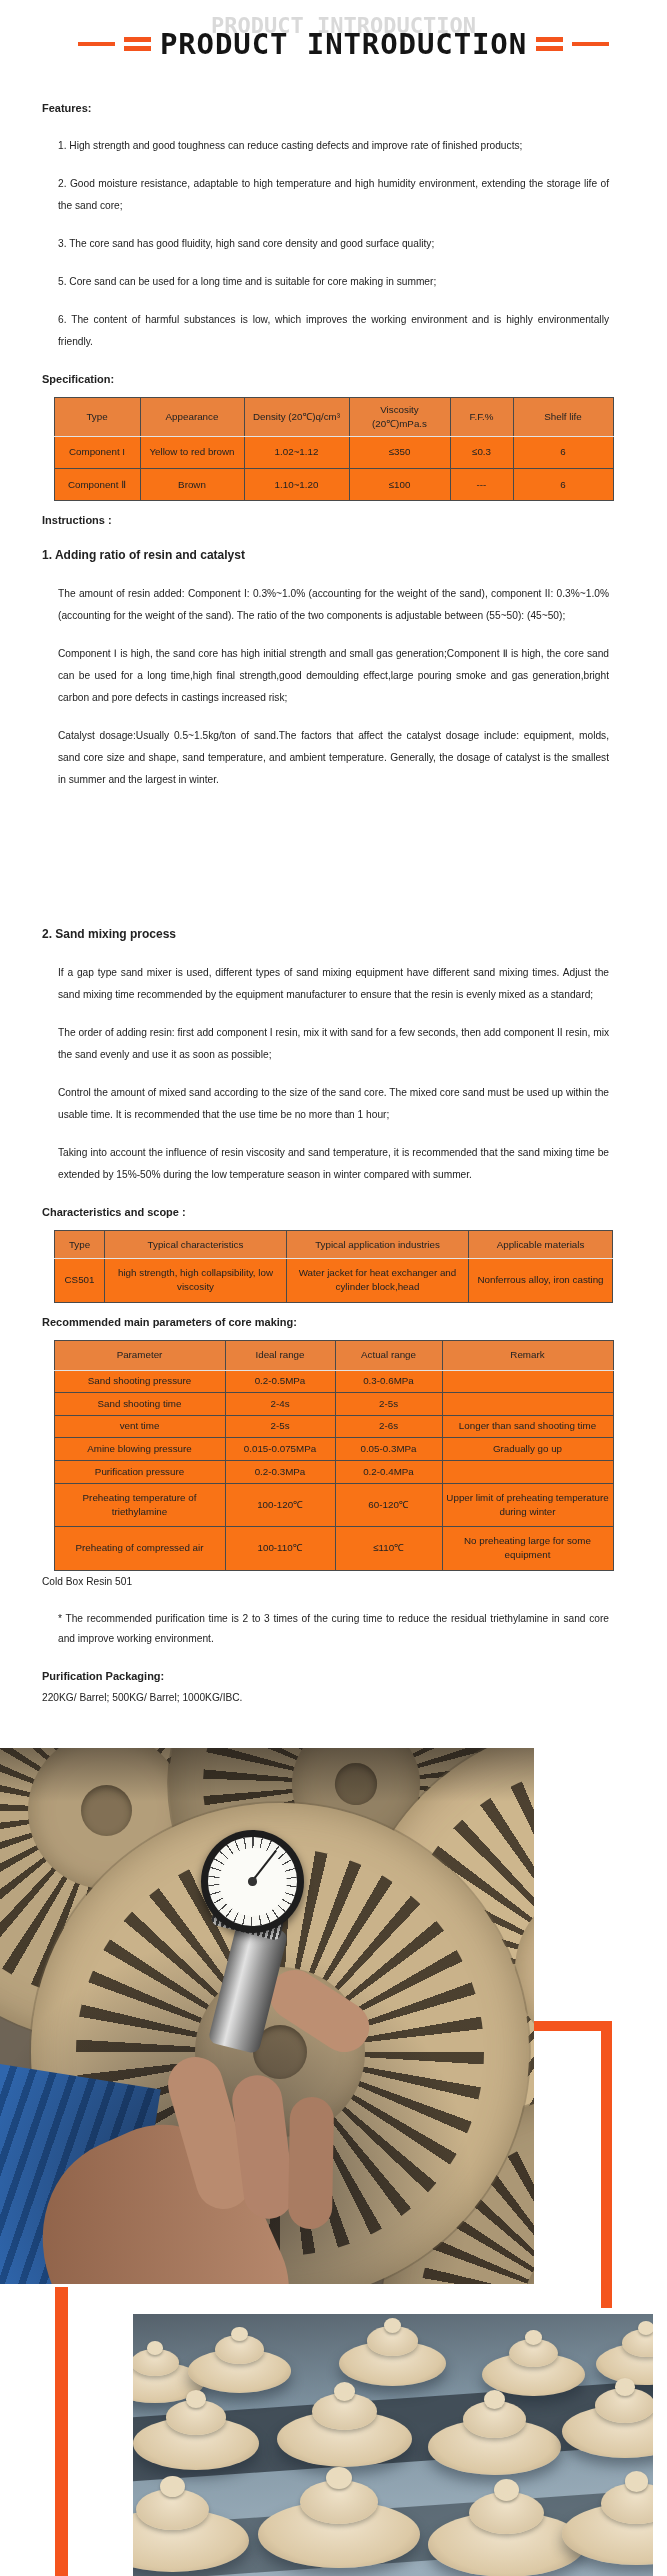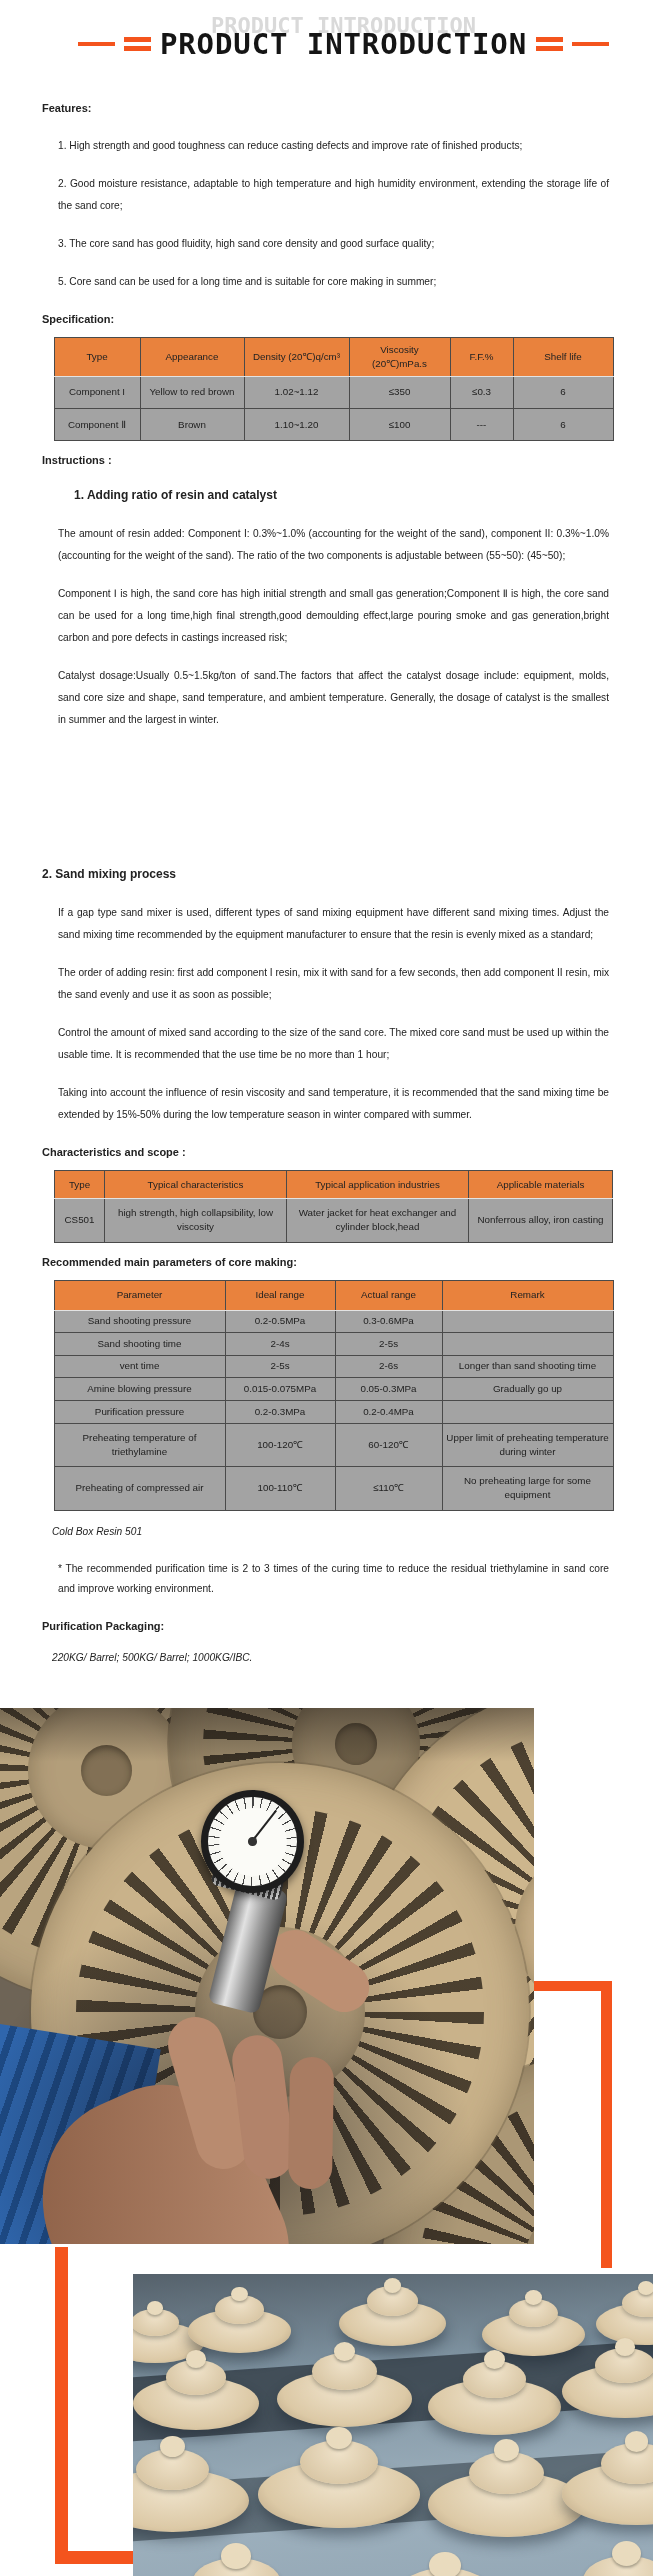--- a/index.html
+++ b/index.html
@@ -14,27 +14,27 @@
   .dbl{display:flex;flex-direction:column;gap:4.4px;}
   .dbl span{display:block;width:27px;height:4.4px;background:var(--accent);}
 
   .page-heading{margin-top:14.2px;text-align:center;font-weight:bold;font-size:13.3px;color:#ed7422;}
 
   
   .content{padding:0 42px;}
   .b-head{font-weight:bold;font-size:11px;margin:0;padding:0;line-height:21.3px;}
   .sec-head{font-weight:bold;font-size:12px;margin:0;line-height:23px;}
   p.body{margin:16px;font-size:10.2px;line-height:22px;text-align:justify;}
-  p.body-nj{margin:10px;font-size:10.2px;line-height:22px;font-style:italic;}
-  .mt6{margin-top:5.3px;} .mt10{margin-top:9px;} .mt14{margin-top:12.5px;margin-left:32px;} .mt22{margin-top:19.6px;}
+  p.body-nj{margin:0;font-size:10.2px;line-height:22px;}
+  .mt6{margin-top:5.3px;} .mt10{margin-top:9px;} .mt14{margin-top:12.5px;} .mt22{margin-top:19.6px;}
   .gap-big{margin-top:132px;}
 
   
   table{border-collapse:collapse;margin:7.1px auto 0;width:559px;table-layout:fixed;font-size:9.8px;padding-left:35px;}
-  th,td{border:0.9px solid #4a4a4a;text-align:center;vertical-align:middle;padding:1.8px 3.6px;line-height:14.2px;background:#a3a3a3;}
+  th,td{border:0.9px solid #4a4a4a;text-align:center;vertical-align:middle;padding:1.8px 3.6px;line-height:14.2px;background:#f97316;}
   th{background:var(--thbg);font-weight:normal;border-bottom:1.8px solid #e3e3e3;height:34px;}
   .t1 td{height:27.6px;}
   .t2 th{height:23px;} .t2 td{height:39px;}
   .t3 th{height:25px;} .t3 td{height:18px;} .t3 td.tall{height:39px;}
 
   
   .photos{position:relative;height:1122px;margin-top:39px;}
   .bracket{position:absolute;background:var(--accent);z-index:1;}
   .photo{position:absolute;overflow:hidden;z-index:2;}
   #photo1{left:0;top:0;width:534px;height:536px;background:#6e6456;}
@@ -95,20 +95,21 @@
   </div>
 
 
   <div class="content">
 
     <p class="b-head mt22">Features:</p>
     <p class="body">1. High strength and good toughness can reduce casting defects and improve rate of finished products;</p>
     <p class="body">2. Good moisture resistance, adaptable to high temperature and high humidity environment, extending the storage life of the sand core;</p>
     <p class="body">3. The core sand has good fluidity, high sand core density and good surface quality;</p>
     <p class="body">5. Core sand can be used for a long time and is suitable for core making in summer;</p>
+    <p class="body">6. The content of harmful substances is low, which improves the working environment and is highly environmentally friendly.</p>
 
     <p class="b-head mt10">Specification:</p>
     <table class="t1">
       <colgroup>
           <col style="width:86px">
           <col style="width:104px">
           <col style="width:105px">
           <col style="width:101px">
           <col style="width:63px">
           <col style="width:100px">

